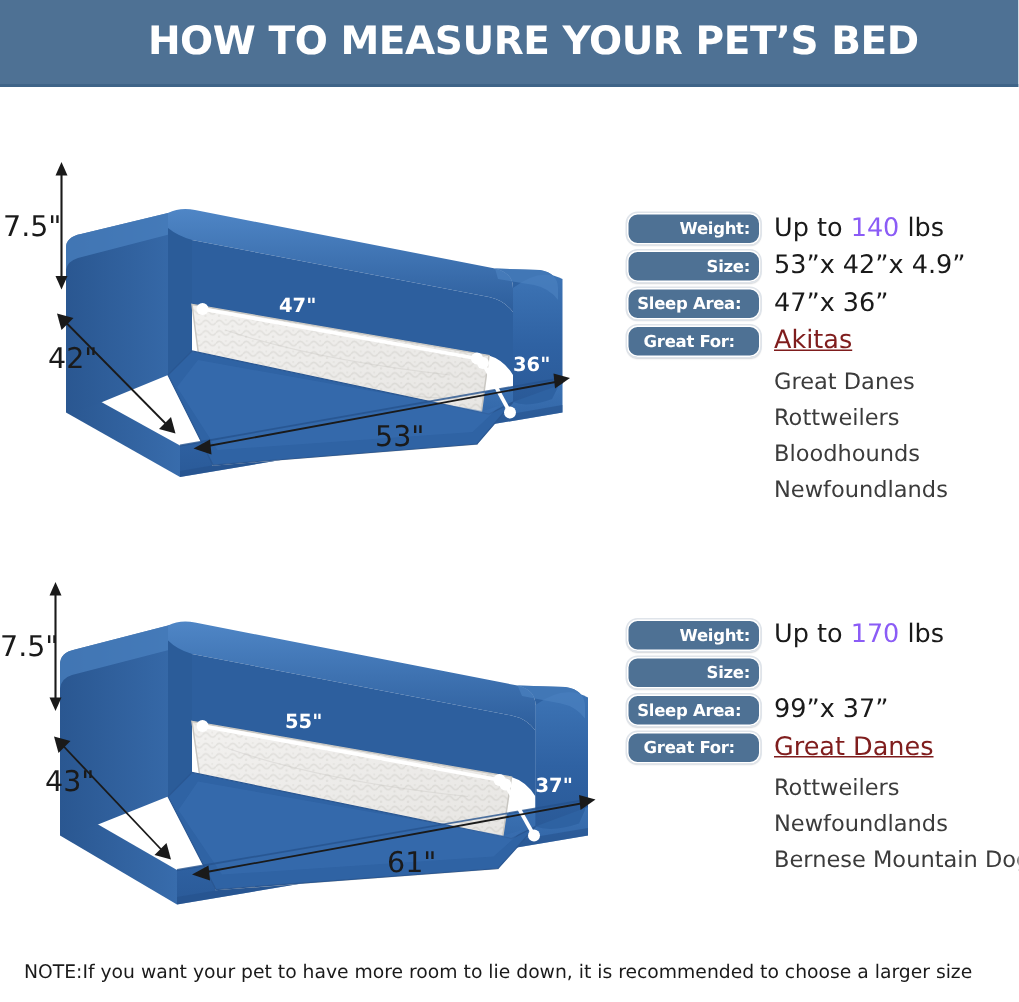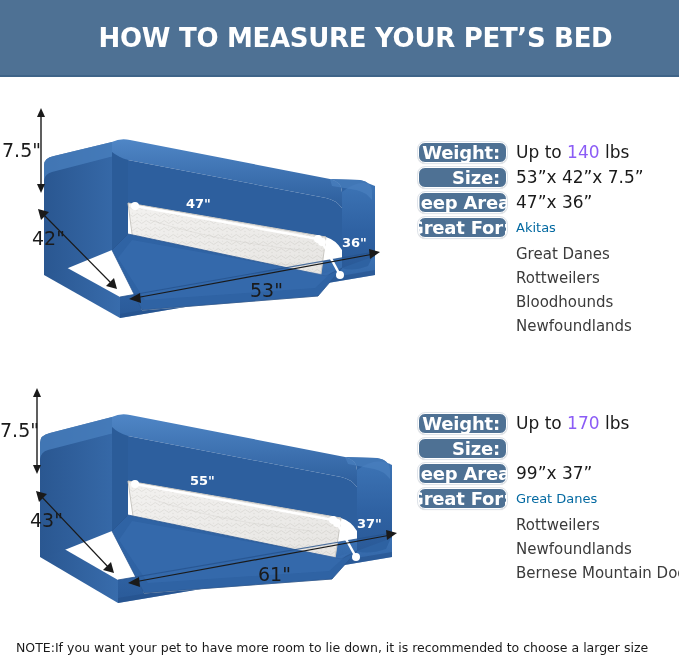--- a/index.html
+++ b/index.html
@@ -8,21 +8,21 @@
     width: 679px; height: 668px;
     background: #ffffff;
     font-family: "Liberation Sans", sans-serif;
     overflow: hidden;
     position: relative;
   }
 
   
   .header-bar {
     position: absolute; left:0; top:0;
-    width: 679px; height: 77px;
+    width: 679px; height: 58px;
     background: #4e7194;
     display: flex; align-items: center; justify-content: center;
     border-bottom: 2px solid #3f6488;
     padding-left: 32px;
   }
   .header-title {
     color: #ffffff;
     font-size: 26px;
     font-weight: bold;
     letter-spacing: -0.3px;
@@ -57,21 +57,21 @@
   .spec-pill {
     width: 89px;
     height: 21px;
     flex: 0 0 89px;
     background: #4e7194;
     border: 1.5px solid #ffffff;
     outline: 1px solid #dfe4ea;
     border-radius: 7px;
     color: #ffffff;
     font-family: "DejaVu Sans", sans-serif;
-    font-size: 18px;
+    font-size: 11px;
     font-weight: bold;
     letter-spacing: -0.2px;
     display: flex;
     align-items: center;
     justify-content: flex-end;
     padding-right: 6px;
     box-shadow: 0 1px 1px rgba(0,0,0,0.18);
     white-space: nowrap;
   }
   .spec-pill.narrowtext { justify-content: center; }
@@ -81,25 +81,26 @@
     font-size: 17px;
     color: #1a1a1a;
     font-family: "DejaVu Sans", sans-serif;
     line-height: 21px;
     white-space: nowrap;
   }
   .spec-value .accent { color: #8b5cf6; }
 
   .breed-first {
     margin-left: 9px;
-    font-size: 13px;
-    color: #0369a1;
+    font-size: 17px;
+    color: #7f1d1d;
     font-family: "DejaVu Sans", sans-serif;
     line-height: 21px;
     white-space: nowrap;
+    text-decoration: underline;
   }
   .breed-list {
     margin: 0;
     padding: 0;
     list-style: none;
     margin-left: 98px;
   }
   .breed-list li {
     font-size: 15px;
     color: #3b3b3b;
@@ -234,21 +235,21 @@
     </g>
   </svg>
 
   <div class="spec-table">
     <div class="spec-row">
       <div class="spec-pill">Weight:</div>
       <div class="spec-value"><span>Up to </span><span class="accent">140</span><span> lbs</span></div>
     </div>
     <div class="spec-row">
       <div class="spec-pill">Size:</div>
-      <div class="spec-value">53”x 42”x 7.5”</div>
+      <div class="spec-value">53”x 42”x 4.9”</div>
     </div>
     <div class="spec-row">
       <div class="spec-pill narrowtext">Sleep Area:</div>
       <div class="spec-value">47”x 36”</div>
     </div>
     <div class="spec-row">
       <div class="spec-pill narrowtext">Great For:</div>
       <div class="breed-first">Akitas</div>
     </div>
     <ul class="breed-list">

